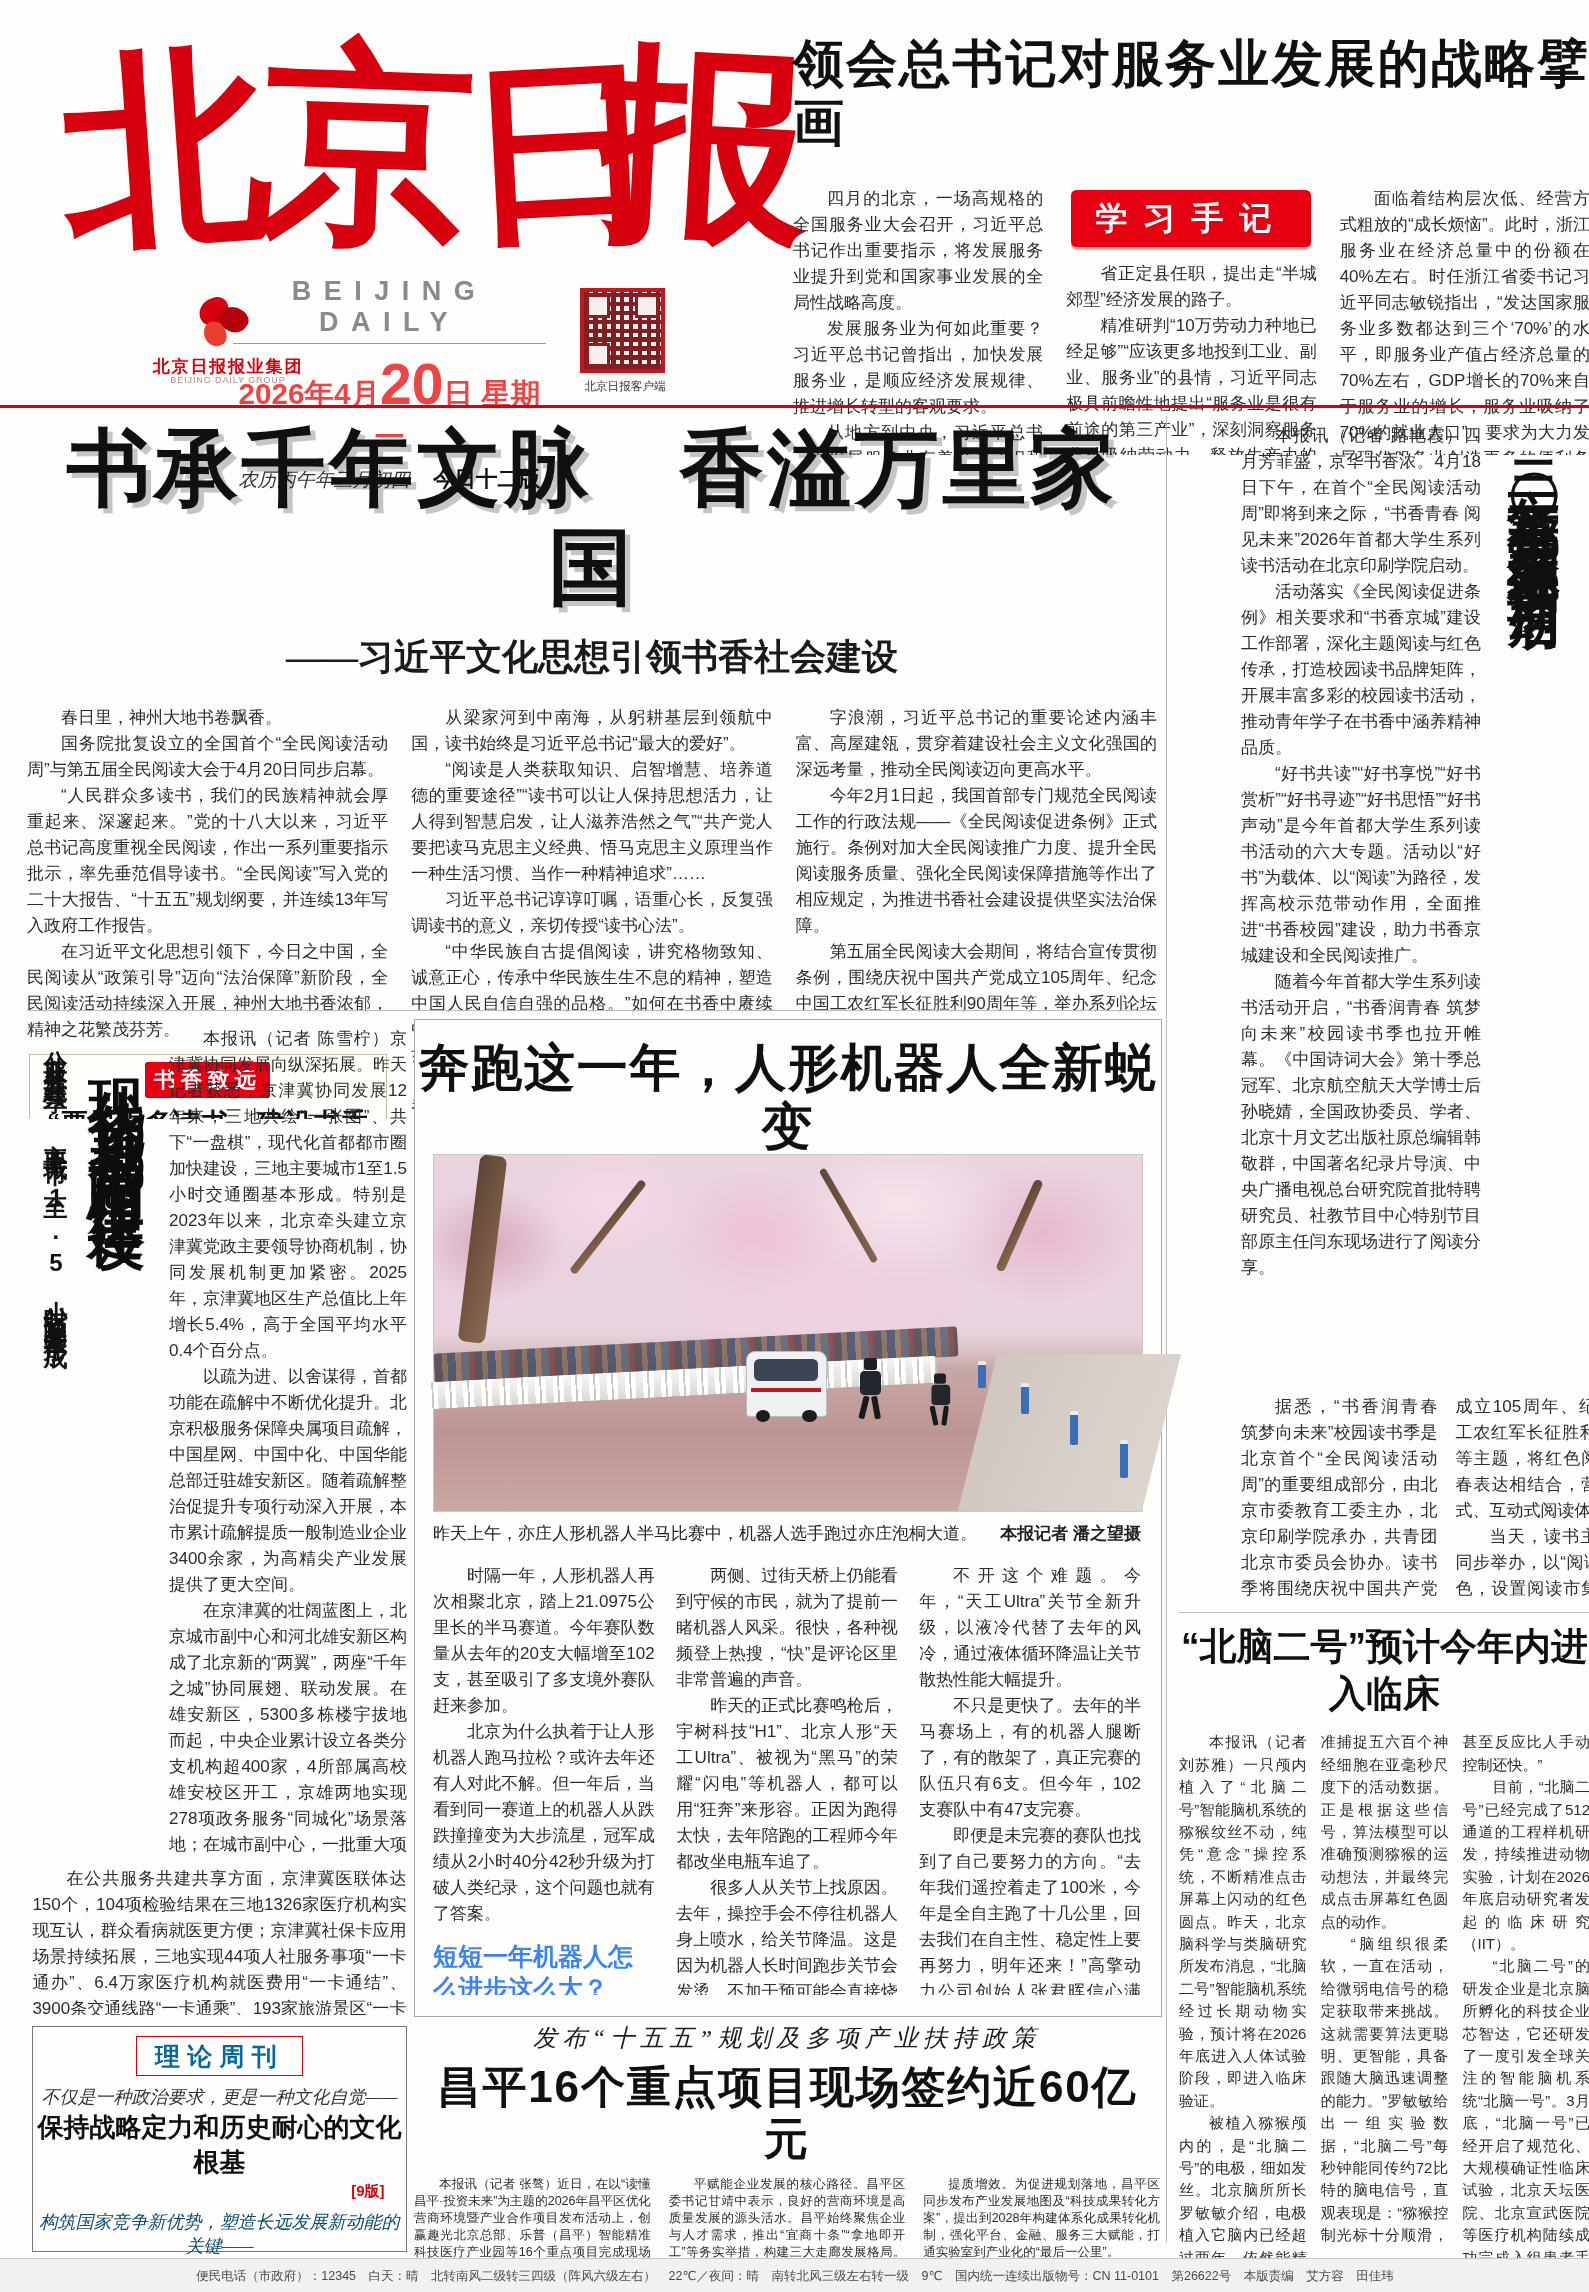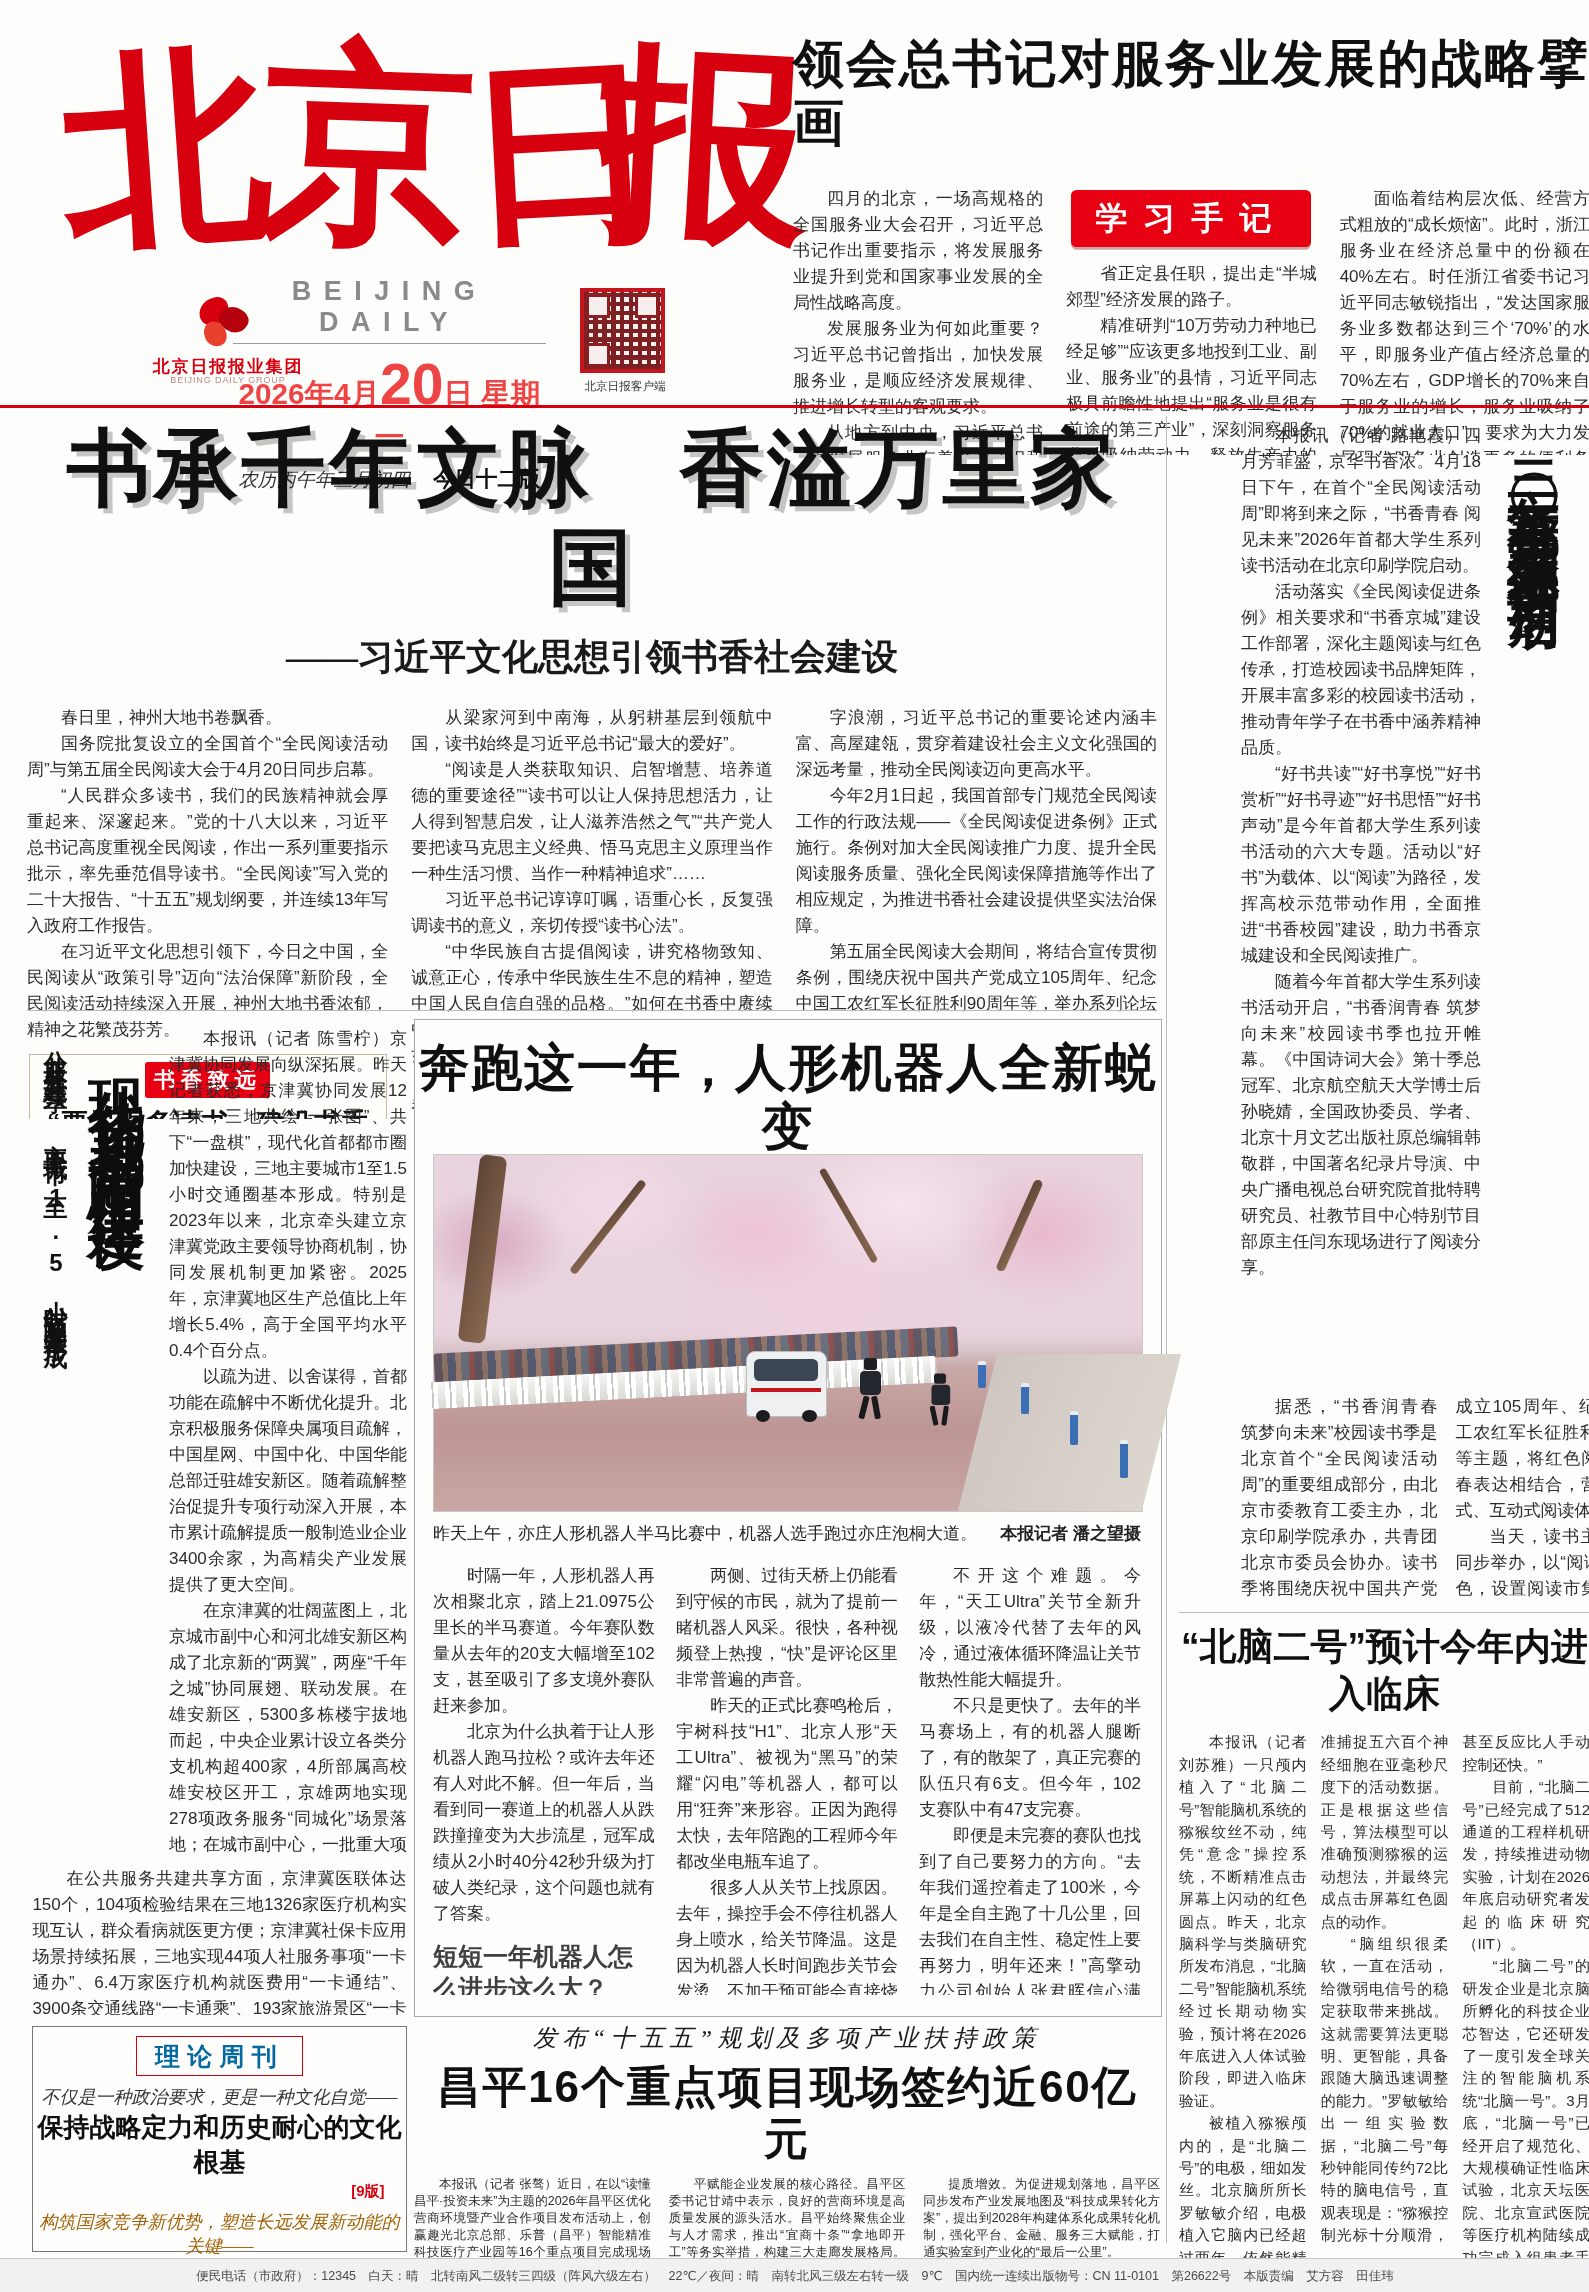--- a/index.html
+++ b/index.html
@@ -24,21 +24,21 @@
       repeating-linear-gradient(0deg,#7d2023 0 4.5px,transparent 4.5px 9px),
       repeating-linear-gradient(90deg,#7d2023 0 4.5px,#f7eeee 4.5px 9px);}
   .qr-eye{position:absolute;width:18px;height:18px;border:3.6px solid #8c1d20;background:#f7eeee;}
   .logo-petal{position:absolute;background:#d7000f;border-radius:60% 40% 55% 45%;}
   
   .hl-black{color:#101010;font-weight:900;letter-spacing:1.8px;}
   .badge{background:#e60012;color:#fff;font-weight:900;text-align:center;
          border-radius:5.4px;box-shadow:0 2.7px 0 rgba(120,0,0,.35);}
   .vert{writing-mode:vertical-rl;text-orientation:upright;}
   .boxed{border:0.9px solid #c9b9a0;background:#fffefb;}
-  .subhead{font-weight:900;font-size:25px;line-height:32px;color:#404040;margin:12.5px 0 9px 0;}
+  .subhead{font-weight:900;font-size:25px;line-height:32px;color:#3b82f6;margin:12.5px 0 9px 0;}
   
   .photo{background-color:#e8d3de;border:0.9px solid #cfc5c8;
     background-image:
       radial-gradient(107px 81px at 8% 25%, #d9a9c0 0%, rgba(217,169,192,0) 70%),
       radial-gradient(143px 99px at 25% 13%, #f3dae6 0%, rgba(243,218,230,0) 70%),
       radial-gradient(125px 90px at 45% 22%, #eec3d6 0%, rgba(238,195,214,0) 70%),
       radial-gradient(161px 107px at 66% 14%, #f6e3ec 0%, rgba(246,227,236,0) 70%),
       radial-gradient(134px 99px at 86% 22%, #e9b9cd 0%, rgba(233,185,205,0) 70%),
       radial-gradient(197px 134px at 55% 38%, #f0d0df 0%, rgba(240,208,223,0) 75%),
       linear-gradient(#e8d3de 0%, #e8d3de 50%, #d8c3c8 55%, #c7a8a6 60%, #bd9594 78%, #c9a8a4 100%);}
@@ -292,21 +292,21 @@
           <p class="para">北京生命科学研究所所长王晓东在现场分享了机构在昌平的发展经历。他表示，昌平不仅提供了优美的自然环境，还构建了涵盖基础研究、临床研究到产业转化的生态圈。（下转第二版）</p>
         </div>
     </div>
   </div>
 
   <div class="abs" style="left:32px;top:2026px;width:373px;height:224px;border:1.8px solid #777;background:#fffefc;text-align:center;">
     <div style="margin-top:9px;"><span class="theory-tab" style="font-size:25px;">理论周刊</span></div>
     <div class="serif" style="font-size:18px;font-style:italic;color:#333;margin-top:9px;">不仅是一种政治要求，更是一种文化自觉——</div>
     <div style="font-size:26px;font-weight:900;color:#101010;margin-top:1px;">保持战略定力和历史耐心的文化根基</div>
     <div class="pageref">[9版]</div>
-    <div class="serif" style="font-size:18px;font-style:italic;color:#a16207;">构筑国家竞争新优势，塑造长远发展新动能的关键——</div>
+    <div class="serif" style="font-size:18px;font-style:italic;color:#0c4a6e;">构筑国家竞争新优势，塑造长远发展新动能的关键——</div>
     <div style="font-size:26px;font-weight:900;color:#101010;margin-top:3.6px;">以原始创新抢占未来产业新赛道</div>
 
   </div>
 
   <div class="footer abs" style="left:0;top:2258px;width:1590px;height:35px;">
     <span>便民电话（市政府）：12345　白天：晴　北转南风二级转三四级（阵风六级左右）　22℃／夜间：晴　南转北风三级左右转一级　9℃　国内统一连续出版物号：CN 11-0101　第26622号　本版责编　艾方容　田佳玮</span>
   </div>
 
 </div>
 

